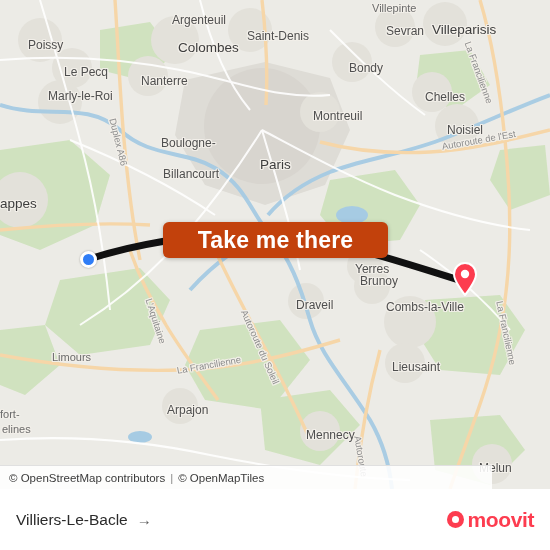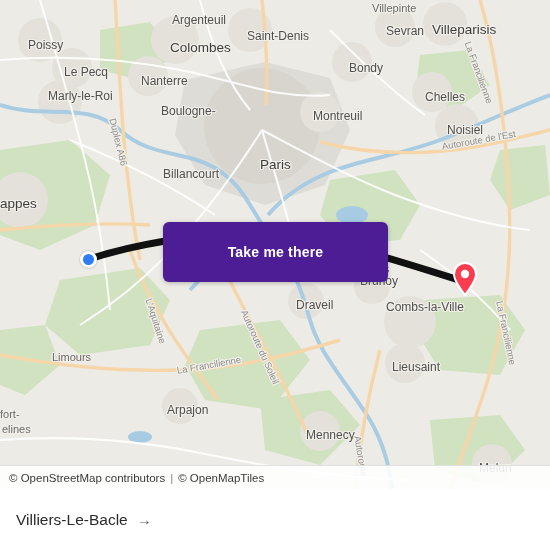--- a/index.html
+++ b/index.html
@@ -87,39 +87,39 @@
     width: 26px;
     height: 34px;
   }
 
   
   .cta {
     position: absolute;
     left: 163px;
     top: 222px;
     width: 225px;
-    height: 60px;
-    background: #4c1d95;
+    height: 36px;
+    background: #c2410c;
     color: #ffffff;
     border: none;
     border-radius: 6px;
-    font-size: 14px;
+    font-size: 23px;
     font-family: "Liberation Sans", sans-serif;
     font-weight: bold;
     letter-spacing: 0.2px;
     cursor: pointer;
     box-shadow: 0 1px 4px rgba(0,0,0,0.25);
   }
 
   
   .attribution {
     position: absolute;
     left: 0;
     bottom: 0;
-    width: 550px;
+    width: 492px;
     height: 24px;
     background: rgba(255,255,255,0.88);
     border-top: 1px solid #e0e0e0;
     display: flex;
     align-items: center;
     box-sizing: border-box;
     padding-left: 9px;
     font-size: 11.5px;
     color: #3a3a3a;
   }
@@ -277,29 +277,29 @@
         <path d="M70 140 C120 160, 170 185, 215 215"></path>
       </g>
     </svg>
 
     <span class="map-label city" style="left:28px; top:38px;">Poissy</span>
     <span class="map-label city" style="left:172px; top:13px;">Argenteuil</span>
     <span class="map-label city" style="left:247px; top:29px;">Saint-Denis</span>
     <span class="map-label" style="left:372px; top:2px;">Villepinte</span>
     <span class="map-label city" style="left:386px; top:24px;">Sevran</span>
     <span class="map-label big" style="left:432px; top:22px;">Villeparisis</span>
-    <span class="map-label big" style="left:170px; top:40px;">Colombes</span>
+    <span class="map-label big" style="left:178px; top:40px;">Colombes</span>
     <span class="map-label city" style="left:349px; top:61px;">Bondy</span>
     <span class="map-label city" style="left:64px; top:65px;">Le Pecq</span>
     <span class="map-label city" style="left:141px; top:74px;">Nanterre</span>
     <span class="map-label city" style="left:425px; top:90px;">Chelles</span>
     <span class="map-label city" style="left:48px; top:89px;">Marly-le-Roi</span>
     <span class="map-label city" style="left:313px; top:109px;">Montreuil</span>
     <span class="map-label city" style="left:447px; top:123px;">Noisiel</span>
-    <span class="map-label city" style="left:161px; top:104px;">Boulogne-</span>
+    <span class="map-label city" style="left:161px; top:136px;">Boulogne-</span>
     <span class="map-label city" style="left:163px; top:138px;margin-top:29px;">Billancourt</span>
     <span class="map-label big" style="left:260px; top:114px;margin-top:43px;">Paris</span>
     <span class="map-label big" style="left:0px; top:196px;">appes</span>
     <span class="map-label city" style="left:355px; top:262px;">Yerres</span>
     <span class="map-label city" style="left:360px; top:274px;">Brunoy</span>
     <span class="map-label city" style="left:296px; top:298px;">Draveil</span>
     <span class="map-label city" style="left:386px; top:300px;">Combs-la-Ville</span>
     <span class="map-label" style="left:52px; top:351px;">Limours</span>
     <span class="map-label city" style="left:392px; top:360px;">Lieusaint</span>
     <span class="map-label city" style="left:167px; top:403px;">Arpajon</span>
@@ -335,15 +335,19 @@
       <span class="sep">|</span>
       <a href="#">© OpenMapTiles</a>
     </div>
   </div>
 
   <div class="footer">
     <div class="trip">
       <span>Villiers-Le-Bacle</span>
       <span class="arrow">→</span>
     </div>
+    <div class="brand">
+      <span class="logo-dot"></span>
+      <span class="wordmark">moovit</span>
+    </div>
   </div>
 
 </div>
 
 </body></html>

